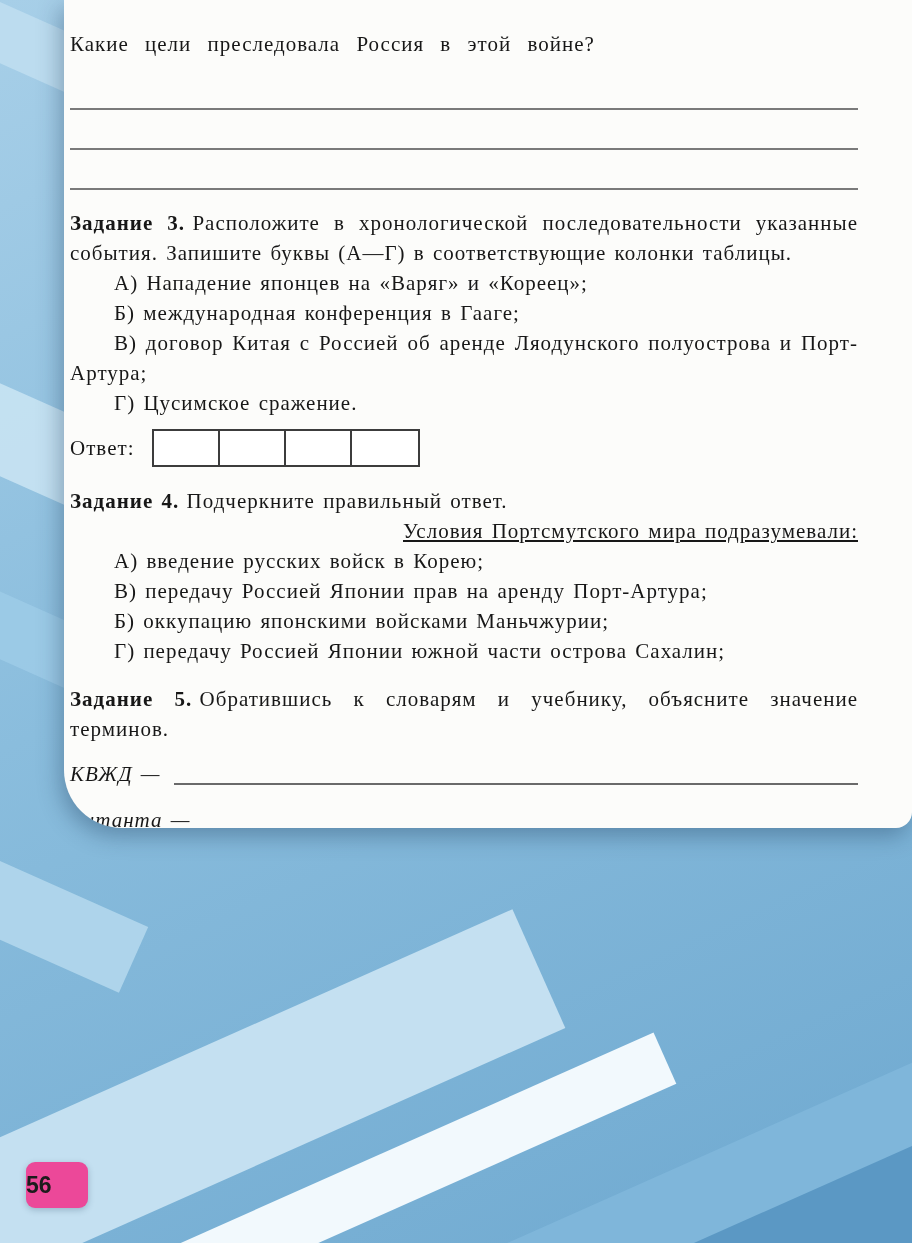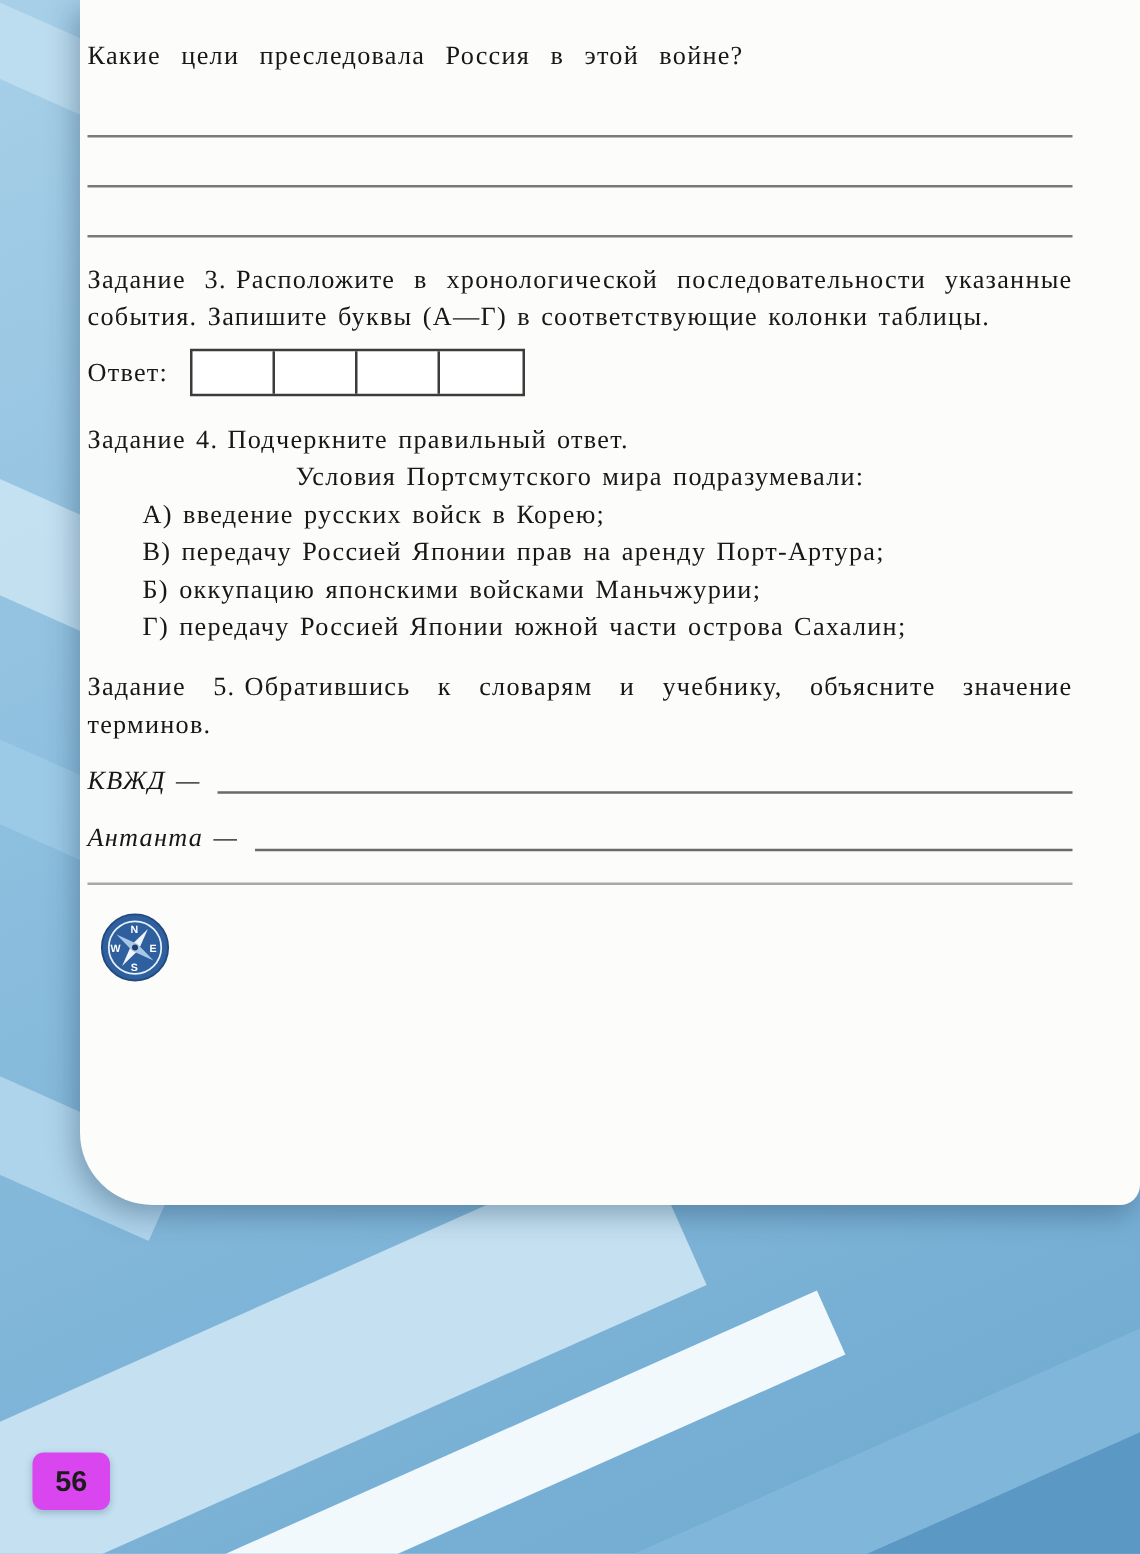--- a/index.html
+++ b/index.html
@@ -21,68 +21,68 @@
   .b2 { left: 110px;  top: 1148px; width: 580px; height: 56px;  background: #f2f9fd; transform: rotate(-24deg); }
   .b3 { left: 420px;  top: 1150px; width: 620px; height: 130px; background: #7fb6da; transform: rotate(-24deg); }
   .b4 { left: 610px;  top: 1175px; width: 520px; height: 220px; background: #5b98c4; transform: rotate(-24deg); }
   .b5 { left: -95px;  top: 18px;   width: 250px; height: 56px;  background: #bcdcef; transform: rotate(24deg); }
   .b6 { left: -115px; top: 395px;  width: 265px; height: 85px;  background: #c8e3f3; transform: rotate(24deg); opacity: .9; }
   .b7 { left: -110px; top: 600px;  width: 245px; height: 62px;  background: #9ecbe7; transform: rotate(24deg); opacity: .85; }
   .b8 { left: -120px; top: 870px;  width: 265px; height: 72px;  background: #b3d7ec; transform: rotate(24deg); opacity: .9; }
 
   
   .page {
-    position: absolute; left: 64px; top: 0; right: 0; height: 964px;
+    position: absolute; left: 64px; top: 0; right: 0; height: 828px;
     background: #fcfcfa;
     border-radius: 0 0 16px 58px;
     box-shadow: -4px 8px 22px rgba(20, 50, 80, .35);
     padding: 28px 54px 0 6px;
     color: #171717;
     font-size: 21px;
     letter-spacing: 1px;
     word-spacing: 2px;
     overflow: hidden;
   }
 
   .question { line-height: 32px; word-spacing: 10px; letter-spacing: 1px; }
 
   .wlines { margin-top: 10px; }
   .wline { height: 40px; border-bottom: 2px solid #7a7a7a; }
 
   .para { margin-top: 18px; text-align: justify; line-height: 30px; }
-  .tlabel { font-weight: normal; margin-right: .35em; }
+  .tlabel { font-weight: bold; margin-right: .35em; }
 
   .list { margin-top: 0; }
   .item { text-indent: 44px; text-align: justify; line-height: 30px; }
 
   .answer-row { margin-top: 10px; display: flex; align-items: center; height: 40px; }
   .answer-label { line-height: 40px; }
   .answer-table { display: flex; margin-left: 18px; border: 2px solid #3c3c3c; background: #fff; }
   .cell { width: 66px; height: 34px; border-right: 2px solid #3c3c3c; }
   .cell:last-child { border-right: 0; }
 
-  .subtitle { text-align: center; line-height: 30px; }
+  .subtitle { text-align: right; line-height: 30px; text-decoration: underline; }
 
   .term-row { display: flex; align-items: flex-end; margin-top: 14px; height: 32px; }
   .term { font-style: italic; white-space: nowrap; padding-right: 14px; line-height: 32px; }
   .term-line { flex: 1; border-bottom: 2px solid #6a6a6a; margin-bottom: 5px; }
 
   .divider { margin-top: 20px; border-top: 2px solid #a8a8a8; }
 
   .task6 { margin-top: 18px; display: flex; gap: 20px; padding-left: 10px; align-items: flex-start; }
   .compass { width: 56px; height: 56px; flex: 0 0 auto; margin-top: 4px; }
   .compass .ct { font-family: "Liberation Sans", sans-serif; font-size: 8.5px; font-weight: bold; fill: #ffffff; text-anchor: middle; }
   .para6 { flex: 1; text-align: justify; line-height: 30px; margin-top: 0; }
   .item1 { margin-top: 12px; text-align: justify; line-height: 30px; padding-left: 8px; }
 
   
   .page-num {
     position: absolute; left: 26px; top: 1162px; width: 62px; height: 46px;
-    background: #d946ef; border-radius: 9px;
-    display: flex; align-items: center; justify-content: center;
+    background: #ec4899; border-radius: 9px;
+    display: flex; align-items: center; justify-content: flex-start;
     font-family: "Liberation Sans", sans-serif;
     font-weight: bold; font-size: 23px; color: #1c1c1c;
     box-shadow: 0 2px 6px rgba(20, 50, 80, .25);
   }
 </style>
 </head>
 <body>
 
 <div class="bg">
   <div class="band b1"></div>
@@ -101,20 +101,26 @@
 
   <div class="wlines">
     <div class="wline"></div>
     <div class="wline"></div>
     <div class="wline"></div>
   </div>
 
   <p class="para">
     <b class="tlabel">Задание 3.</b><span>Расположите в хронологической последовательности указанные события. Запишите буквы (А—Г) в соответствующие колонки таблицы.</span>
   </p>
+  <div class="list">
+    <div class="item">А) Нападение японцев на «Варяг» и «Кореец»;</div>
+    <div class="item">Б) международная конференция в Гааге;</div>
+    <div class="item">В) договор Китая с Россией об аренде Ляодунского полуострова и Порт-Артура;</div>
+    <div class="item">Г) Цусимское сражение.</div>
+  </div>
 
   <div class="answer-row">
     <span class="answer-label">Ответ:</span>
     <div class="answer-table">
       <div class="cell"></div>
       <div class="cell"></div>
       <div class="cell"></div>
       <div class="cell"></div>
     </div>
   </div>

